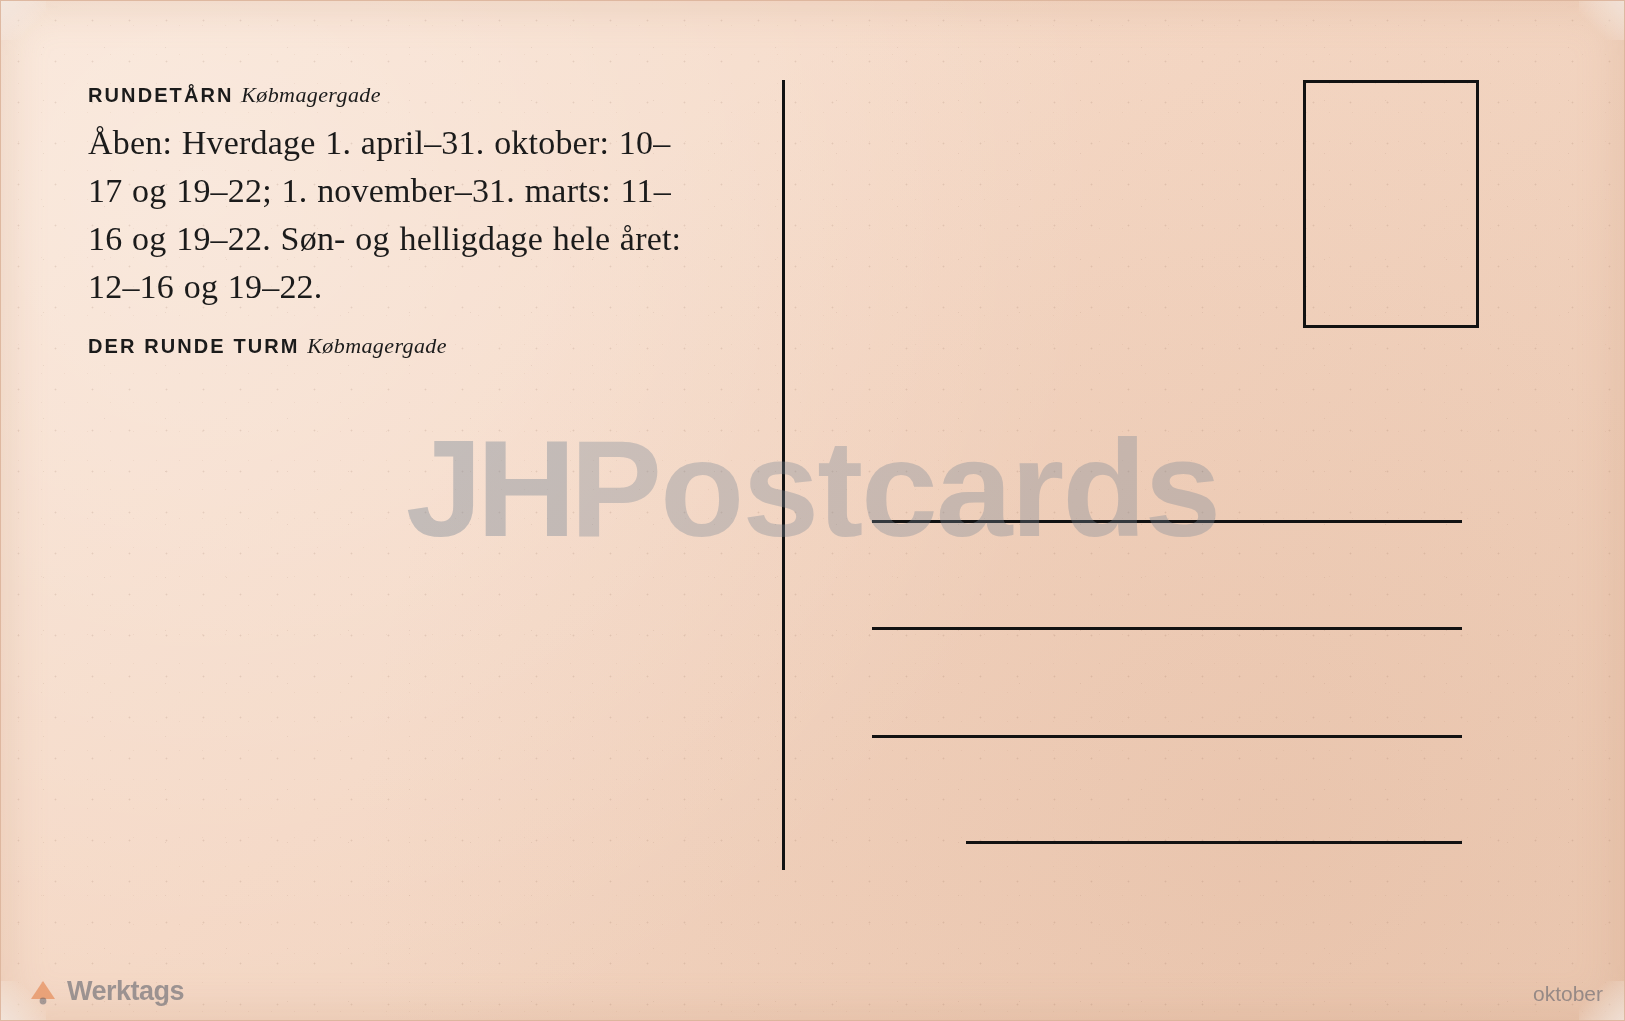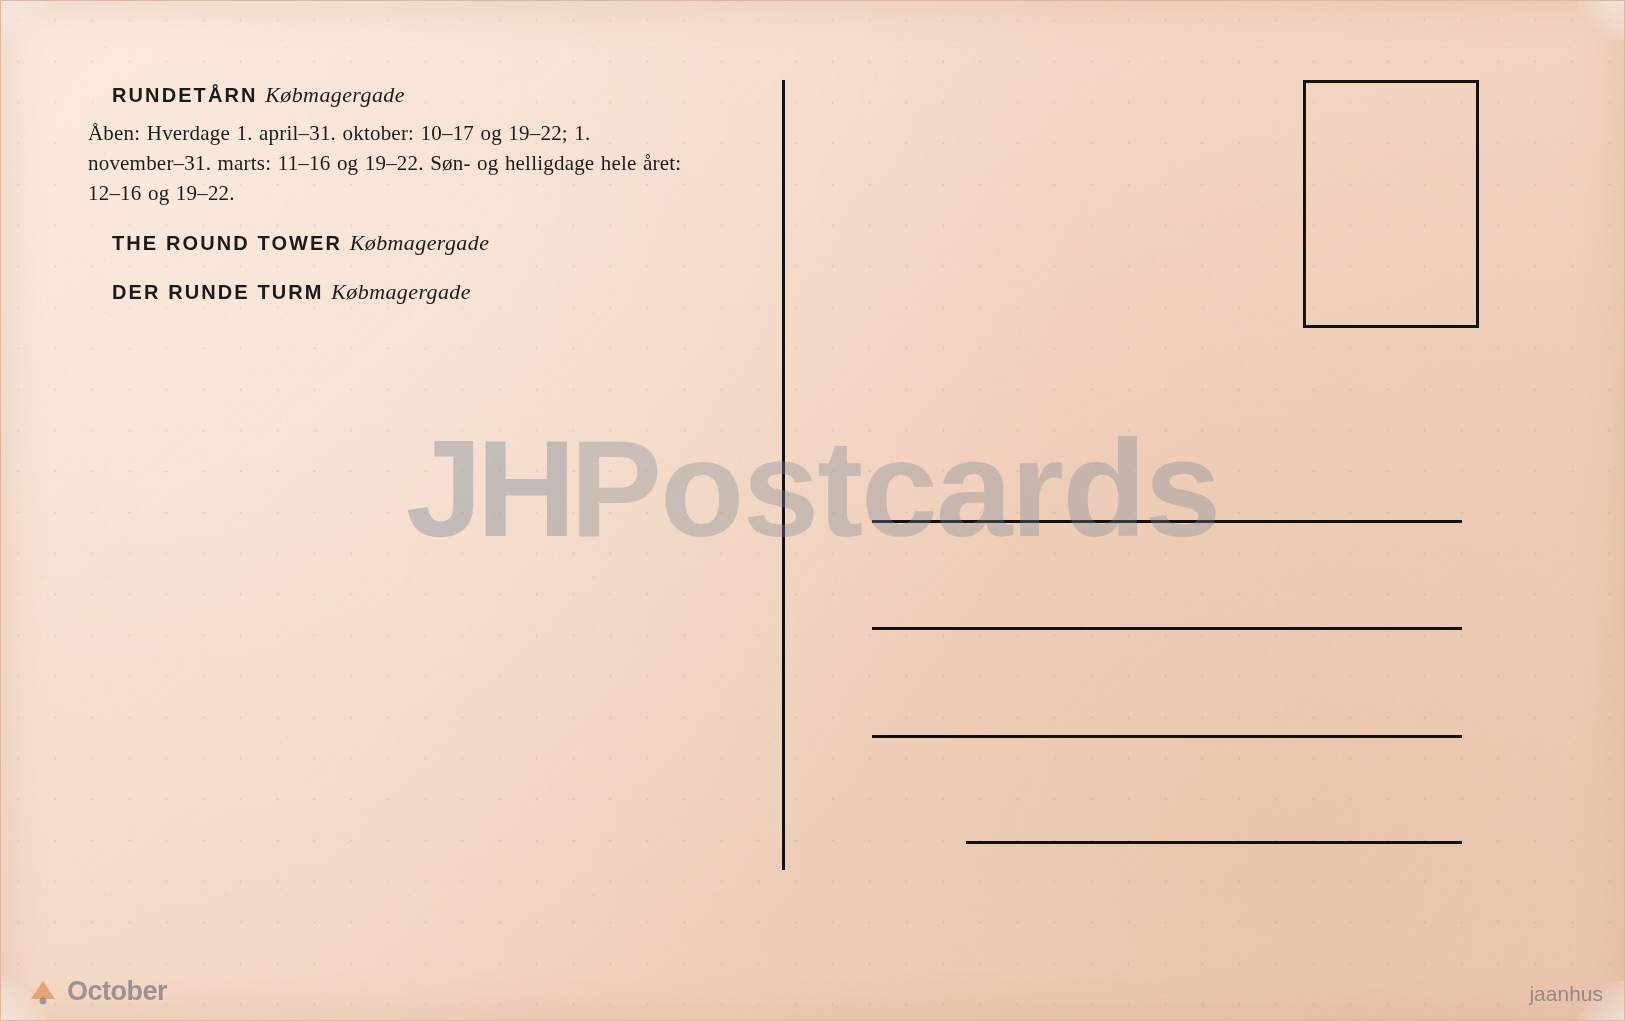--- a/index.html
+++ b/index.html
@@ -76,33 +76,32 @@
   .section:last-child { margin-bottom: 0; }
 
   .sec-head {
     font-family: "Liberation Sans", sans-serif;
     font-weight: bold;
     font-size: 20px;
     letter-spacing: 2.1px;
     line-height: 1.2;
     margin-bottom: 11px;
     white-space: nowrap;
-    margin-left: 24px;
   }
   .sec-head .street {
     font-family: "Liberation Serif", serif;
     font-style: italic;
     font-weight: normal;
     letter-spacing: 0.4px;
     font-size: 22px;
   }
 
   .sec-body {
     font-family: "Liberation Serif", serif;
-    font-size: 21px;
+    font-size: 34px;
     line-height: 1.41;
     letter-spacing: 0.2px;
     word-spacing: 1px;
   }
 
   
   #divider {
     position: absolute;
     left: 782px;
     top: 80px;
@@ -199,24 +198,20 @@
 
     <div class="section">
       <div class="sec-head">
         <span>RUNDETÅRN</span>
         <span class="street">Købmagergade</span>
       </div>
       <div class="sec-body">Åben: Hverdage 1. april–31. oktober: 10–17 og 19–22; 1. november–31. marts: 11–16 og 19–22. Søn- og helligdage hele året: 12–16 og 19–22.</div>
     </div>
 
     <div class="section">
-      <div class="sec-head">
-        <span>THE ROUND TOWER</span>
-        <span class="street">Købmagergade</span>
-      </div>
     </div>
 
     <div class="section">
       <div class="sec-head">
         <span>DER RUNDE TURM</span>
         <span class="street">Købmagergade</span>
       </div>
     </div>
 
   </div>
@@ -243,18 +238,18 @@
     </div>
   </div>
 
   <div id="wm-delcampe">
     <span>
       <svg width="30" height="30" viewBox="0 0 30 30">
         <path d="M3 22 L15 4 L27 22 Z" fill="rgba(225,120,60,0.55)"></path>
         <circle cx="15" cy="24" r="3.4" fill="rgba(70,80,95,0.45)"></circle>
       </svg>
     </span>
-    <span class="dc-text">October</span>
+    <span class="dc-text">Werktags</span>
   </div>
 
-  <div id="wm-jaanhus">jaanhus</div>
+  <div id="wm-jaanhus">oktober</div>
 
 </div>
 
 </body></html>

